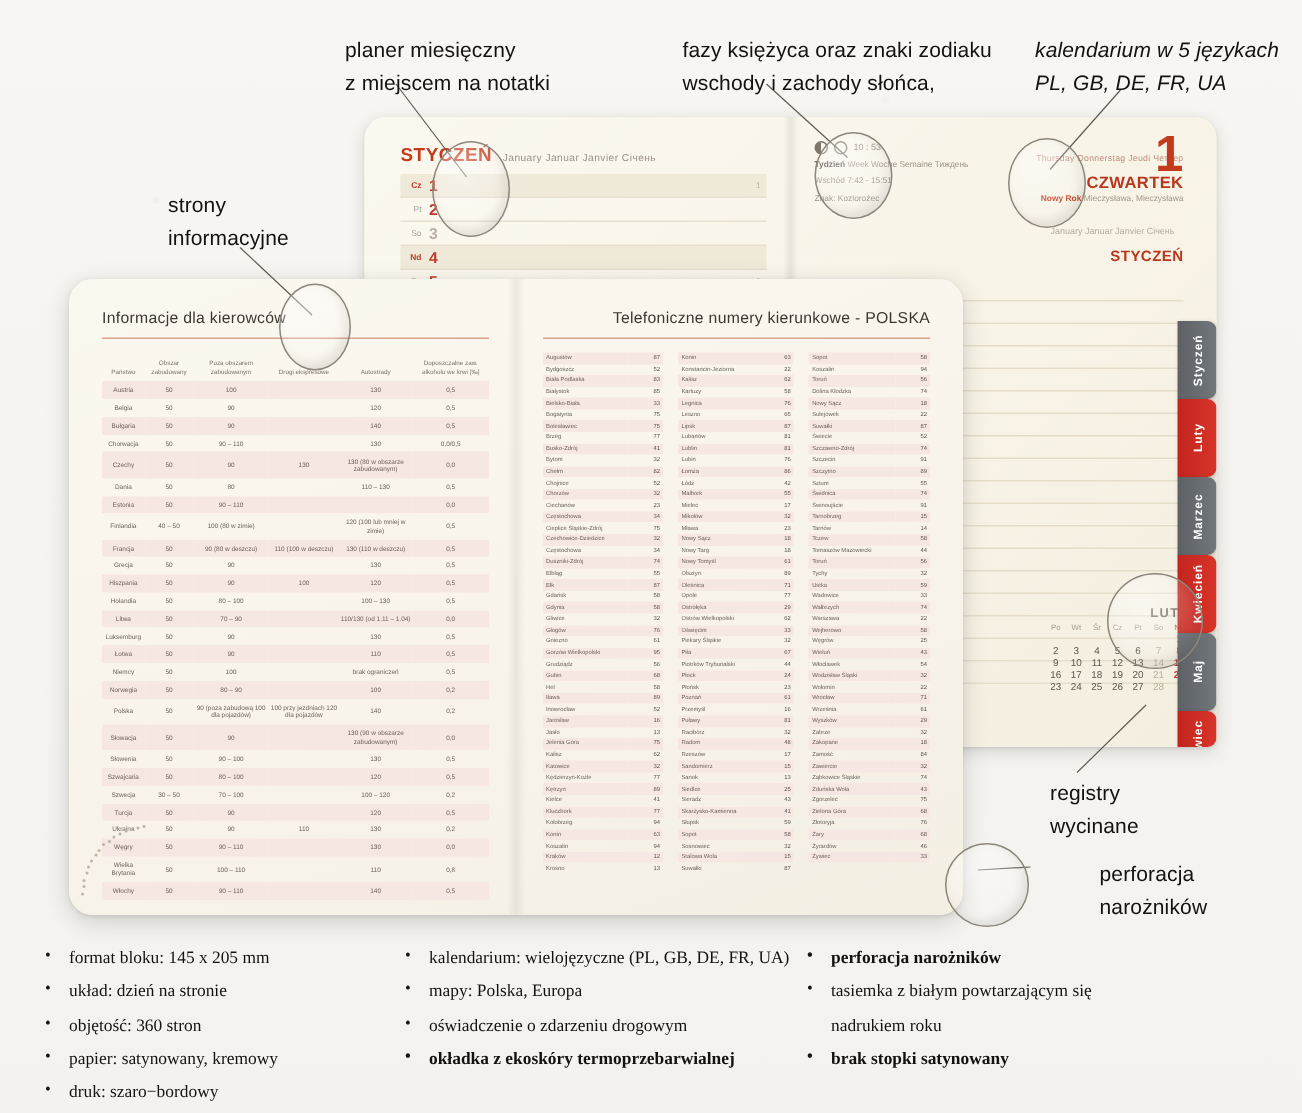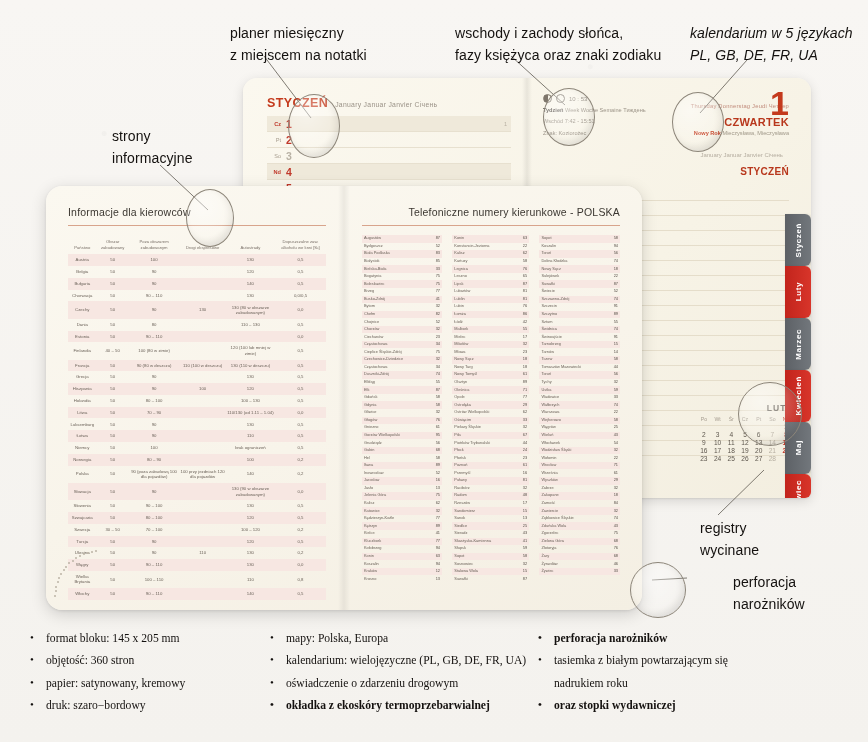--- a/index.html
+++ b/index.html
@@ -1067,22 +1067,22 @@
 <div class="lens" style="left:672px;top:92px;width:50px;height:58px;"></div>
 <div class="lens" style="left:186px;top:189px;width:46px;height:56px;"></div>
 <div class="lens" style="left:738px;top:382px;width:62px;height:62px;"></div>
 <div class="lens" style="left:630px;top:562px;width:54px;height:54px;"></div>
 
 <div class="callout" style="left:230px;top:23px;">
   <div>planer miesięczny</div>
   <div>z miejscem na notatki</div>
 </div>
 <div class="callout" style="left:455px;top:23px;">
+  <div>fazy księżyca oraz znaki zodiaku</div>
   <div>wschody i zachody słońca,</div>
-  <div>fazy księżyca oraz znaki zodiaku</div>
 </div>
 <div class="callout" style="left:690px;top:23px;font-style:italic;">
   <div>kalendarium w 5 językach</div>
   <div>PL, GB, DE, FR, UA</div>
 </div>
 <div class="callout" style="left:112px;top:126px;">
   <div>strony</div>
   <div>informacyjne</div>
 </div>
 <div class="callout" style="left:700px;top:518px;">
@@ -1091,34 +1091,35 @@
 </div>
 <div class="callout" style="left:733px;top:572px;">
   <div>perforacja</div>
   <div>narożników</div>
 </div>
 
 <div class="bullets">
   <div class="bcol c1">
       <ul id="feat1">
         <li class="">format bloku: 145 x 205 mm</li>
+        <li class="">układ: dzień na stronie</li>
         <li class="">objętość: 360 stron</li>
         <li class="">papier: satynowany, kremowy</li>
         <li class="">druk: szaro−bordowy</li>
       </ul>
     </div>
   <div class="bcol c2">
       <ul id="feat2">
+        <li class="">kalendarium: wielojęzyczne (PL, GB, DE, FR, UA)</li>
         <li class="">mapy: Polska, Europa</li>
-        <li class="">kalendarium: wielojęzyczne (PL, GB, DE, FR, UA)</li>
         <li class="">oświadczenie o zdarzeniu drogowym</li>
         <li class="b ">okładka z ekoskóry termoprzebarwialnej</li>
       </ul>
     </div>
   <div class="bcol c3">
       <ul id="feat3">
         <li class="b ">perforacja narożników</li>
         <li class="">tasiemka z białym powtarzającym się</li>
         <li class="cont">nadrukiem roku</li>
-        <li class="b ">oraz stopki wydawniczej</li>
+        <li class="b ">brak stopki satynowany</li>
       </ul>
     </div>
 </div>
 
 </body></html>

